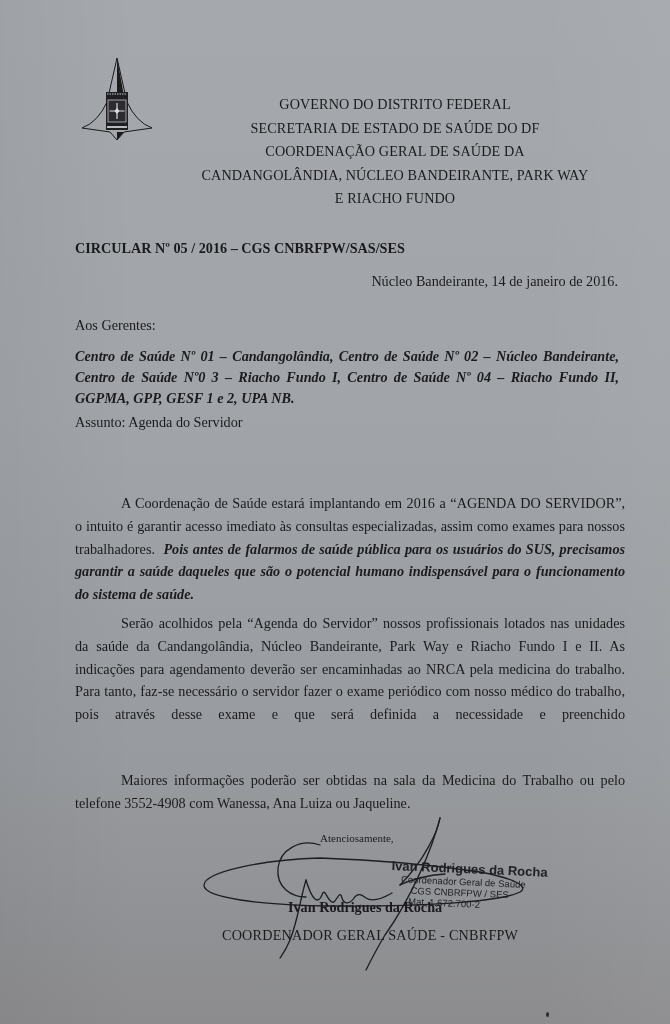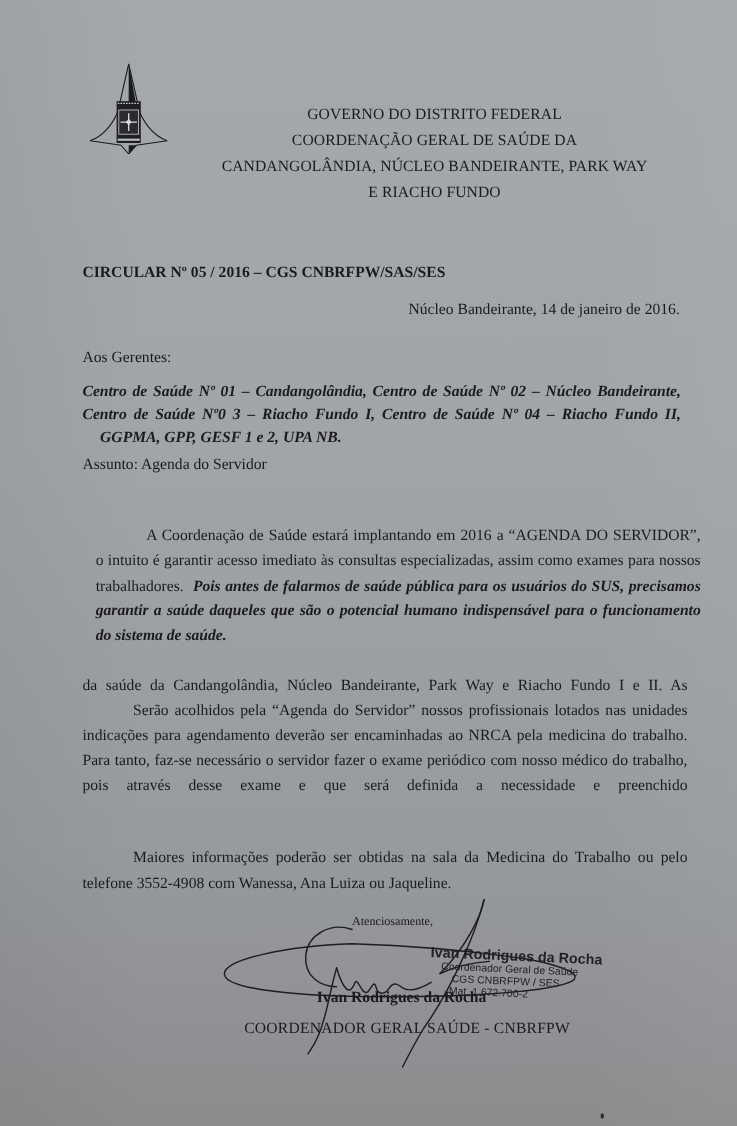--- a/index.html
+++ b/index.html
@@ -25,31 +25,31 @@
     }
     .date {
       position: absolute; right: 52px; top: 273px; font-size: 14.2px; white-space: nowrap;
     }
     .to-label { position: absolute; left: 75px; top: 317px; font-size: 14.2px; }
     .recipients {
       position: absolute; left: 75px; width: 544px; top: 346px;
       font-weight: bold; font-size: 14.2px; line-height: 21px; text-align: justify; font-style: italic;
     }
     .recipients div { text-align: justify; text-align-last: justify; }
-    .recipients div:last-child { text-align-last: left; margin-left: 16px; }
+    .recipients div:last-child { text-align-last: left; }
     .subject { position: absolute; left: 75px; top: 414px; font-size: 14.2px; }
     .subject b { font-weight: normal; }
     .para {
       position: absolute; left: 75px; width: 550px; font-size: 14.2px; line-height: 22.8px;
     }
     .para .ln { display: block; white-space: nowrap; text-align: justify; text-align-last: justify; }
     .para .ln.last { text-align-last: left; }
     .para .ln.indent { padding-left: 46px; }
     .bi { font-weight: bold; font-style: italic; }
-    .p1 { top: 476px; margin-left: 12px; }
+    .p1 { top: 492px; }
     .p2 { top: 612px; }
     .p3 { top: 769px; }
     .closing { position: absolute; left: 320px; top: 832px; font-size: 11px; }
     .sig-name { position: absolute; left: 288px; top: 899px; font-weight: bold; font-size: 14.2px; white-space: nowrap; }
     .sig-role { position: absolute; left: 222px; top: 927px; font-size: 14.2px; white-space: nowrap; letter-spacing: 0.2px; }
     .stamp {
       position: absolute; left: 392px; top: 858px; font-family: "Liberation Sans", "DejaVu Sans", sans-serif;
       transform: rotate(2.5deg); transform-origin: left top; color: #222226;
     }
     .stamp .s-name { font-weight: bold; font-size: 13px; margin-left: 0; white-space: nowrap; }
@@ -73,20 +73,21 @@
     <rect x="26" y="36" width="22" height="38" fill="#1f1f22"></rect>
     <rect x="28" y="44" width="18" height="22" fill="#2c2c30" stroke="#bfc2c6" stroke-width="0.8"></rect>
     <path d="M37 47 L37 63 M29.5 55 L44.5 55" stroke="#d8dadc" stroke-width="1.2"></path>
     <path d="M34.5 55 L37 52 L39.5 55 L37 58 Z" fill="#d8dadc"></path>
     <path d="M27 38 L47 38" stroke="#c9cbce" stroke-width="1" stroke-dasharray="1.5 1"></path>
     <rect x="27" y="70" width="20" height="2" fill="#b8bbbf"></rect>
   </svg>
 
   <div class="header">
     <div>GOVERNO DO DISTRITO FEDERAL</div>
+    <div>SECRETARIA DE ESTADO DE SAÚDE DO DF</div>
     <div>COORDENAÇÃO GERAL DE SAÚDE DA</div>
     <div>CANDANGOLÂNDIA, NÚCLEO BANDEIRANTE, PARK WAY</div>
     <div>E RIACHO FUNDO</div>
   </div>
 
   <div class="circular">CIRCULAR Nº 05 / 2016 – CGS CNBRFPW/SAS/SES</div>
   <div class="date">Núcleo Bandeirante, 14 de janeiro de 2016.</div>
   <div class="to-label">Aos Gerentes:</div>
 
   <div class="recipients">
@@ -102,22 +103,22 @@
 
   <div class="para p1">
     <span class="ln indent">A Coordenação de Saúde estará implantando em 2016 a “AGENDA DO SERVIDOR”,</span>
     <span class="ln">o intuito é garantir acesso imediato às consultas especializadas, assim como exames para nossos</span>
     <span class="ln"><span>trabalhadores.</span>&nbsp; <span class="bi">Pois antes de falarmos de saúde pública para os usuários do SUS, precisamos</span></span>
     <span class="ln bi">garantir a saúde daqueles que são o potencial humano indispensável para o funcionamento</span>
     <span class="ln last bi">do sistema de saúde.</span>
   </div>
 
   <div class="para p2">
+    <span class="ln indent">Serão acolhidos pela “Agenda do Servidor” nossos profissionais lotados nas unidades</span>
     <span class="ln">da saúde da Candangolândia, Núcleo Bandeirante, Park Way e Riacho Fundo I e II. As</span>
-    <span class="ln indent">Serão acolhidos pela “Agenda do Servidor” nossos profissionais lotados nas unidades</span>
     <span class="ln">indicações para agendamento deverão ser encaminhadas ao NRCA pela medicina do trabalho.</span>
     <span class="ln">Para tanto, faz-se necessário o servidor fazer o exame periódico com nosso médico do trabalho,</span>
     <span class="ln">pois através desse exame e que será definida a necessidade e preenchido</span>
   </div>
 
   <div class="para p3">
     <span class="ln indent">Maiores informações poderão ser obtidas na sala da Medicina do Trabalho ou pelo</span>
     <span class="ln last">telefone 3552-4908 com Wanessa, Ana Luiza ou Jaqueline.</span>
   </div>
 

